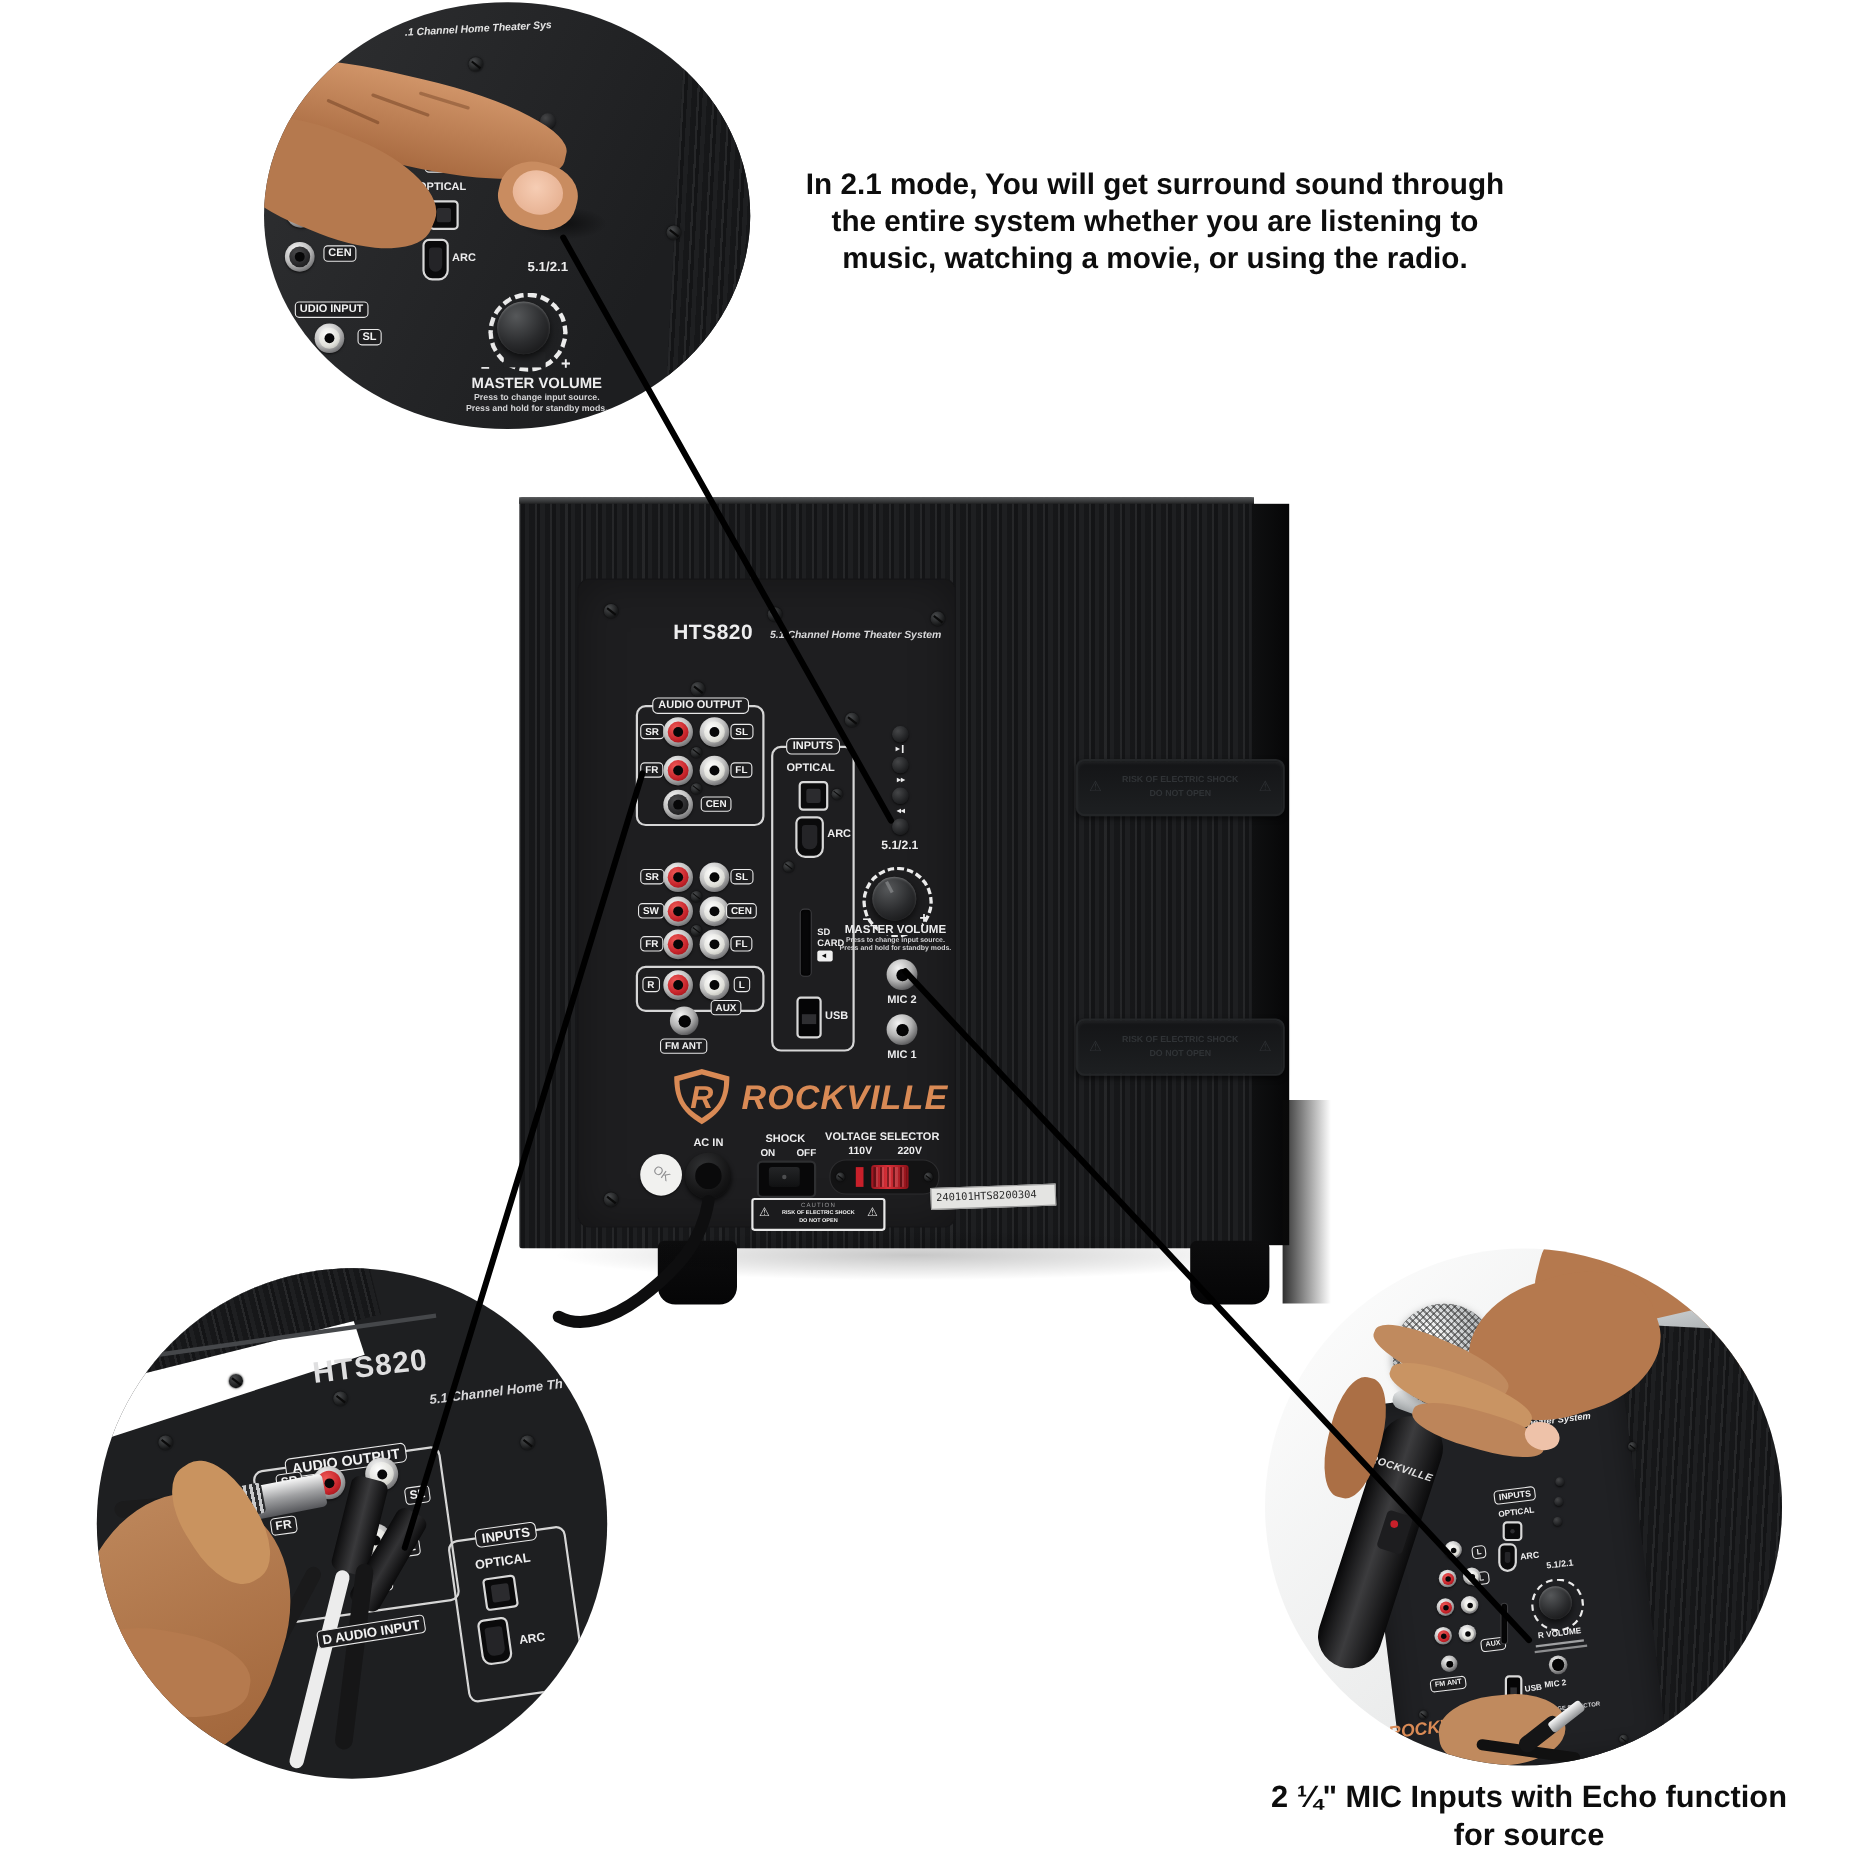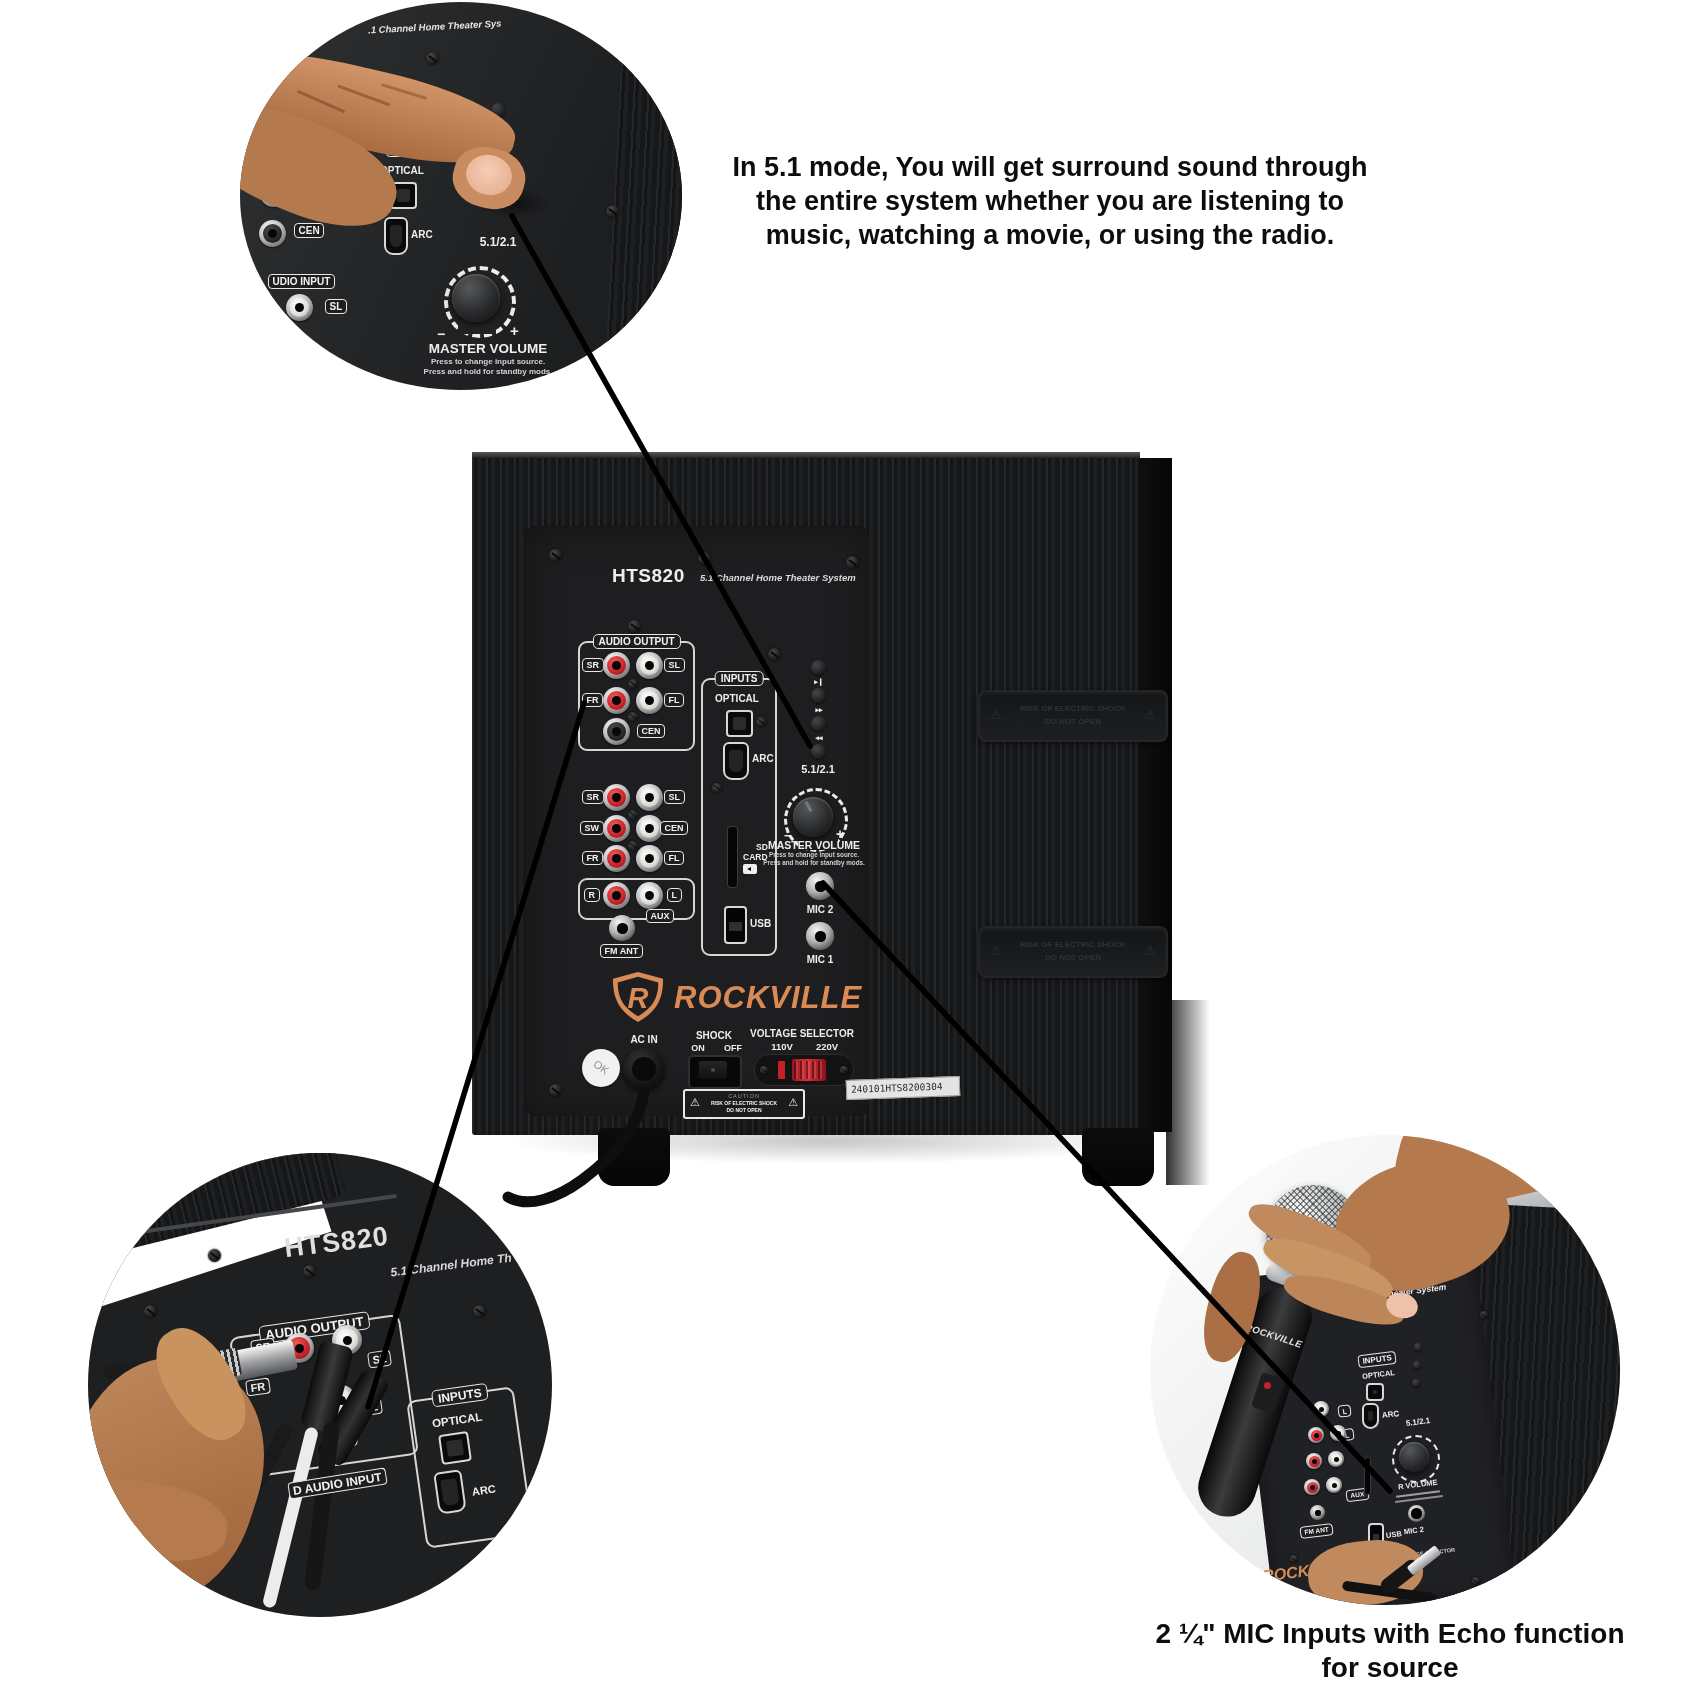--- a/index.html
+++ b/index.html
@@ -56,21 +56,21 @@
   .emboss{width:186px;height:48px;background:linear-gradient(#141517,#1d1f21);border:2px solid #232527;
           border-radius:8px;box-shadow:inset 0 2px 3px rgba(255,255,255,.05),0 2px 5px rgba(0,0,0,.5)}
   svg{position:absolute;left:0;top:0;pointer-events:none}
 </style>
 </head>
 <body>
 
 <div id="stage">
 
   <div style="left:715px;top:150px;width:670px;text-align:center;font-weight:bold;font-size:27px;line-height:34px;position:absolute">
-    <span style="position:static">In 5.1 mode, You will get surround sound through</span><br>
+    <span style="position:static">In 2.1 mode, You will get surround sound through</span><br>
     <span style="position:static">the entire system whether you are listening to</span><br>
     <span style="position:static">music, watching a movie, or using the radio.</span>
   </div>
 
   <div class="woodgrain" style="left:472px;top:452px;width:668px;height:683px;border-radius:3px"></div>
   <div style="left:472px;top:452px;width:668px;height:6px;background:linear-gradient(#56585a,#222324)"></div>
   <div style="left:1138px;top:458px;width:34px;height:674px;background:linear-gradient(90deg,#0f1011,#060607)"></div>
   <div style="left:1166px;top:1000px;width:44px;height:185px;background:linear-gradient(90deg,rgba(10,10,10,.85),rgba(10,10,10,0))"></div>
 
   <div class="emboss" style="left:978px;top:690px">
@@ -148,21 +148,21 @@
     <div class="grpbox" style="left:175px;top:151px;width:72px;height:274px">
       <span class="boxlbl">INPUTS</span>
     </div>
     <span class="wtxt ctr" style="left:211px;top:167px;font-size:10px">OPTICAL</span>
     <div class="opt" style="left:200px;top:183px;width:23px;height:23px"></div>
     <div class="screw s10" style="left:230px;top:190px"></div>
     <div class="hdmi" style="left:197px;top:215px;width:22px;height:34px"></div>
     <span class="wtxt" style="left:226px;top:227px;font-size:10px">ARC</span>
     <div class="screw s10" style="left:186px;top:256px"></div>
     <div class="sdslot" style="left:201px;top:299px;width:9px;height:60px"></div>
-    <span class="wtxt" style="left:230px;top:316px;font-size:8.5px">SD</span>
+    <span class="wtxt" style="left:217px;top:316px;font-size:8.5px">SD</span>
     <span class="wtxt" style="left:217px;top:326px;font-size:8.5px">CARD</span>
     <div style="left:217px;top:337px;width:14px;height:10px;background:#f0f0f0;border-radius:2px"></div>
     <span style="left:221px;top:338px;font-size:8px;color:#0a0a0a">◂</span>
     <div class="usb" style="left:198px;top:379px;width:19px;height:34px"></div>
     <span class="wtxt" style="left:224px;top:392px;font-size:10px">USB</span>
 
     <div class="btnc" style="left:285px;top:133px;width:15px;height:15px"></div>
     <span class="wtxt ctr" style="left:293px;top:151px;font-size:7px">▸❙</span>
     <div class="btnc" style="left:285px;top:161px;width:15px;height:15px"></div>
     <span class="wtxt ctr" style="left:293px;top:179px;font-size:7px">▸▸</span>

